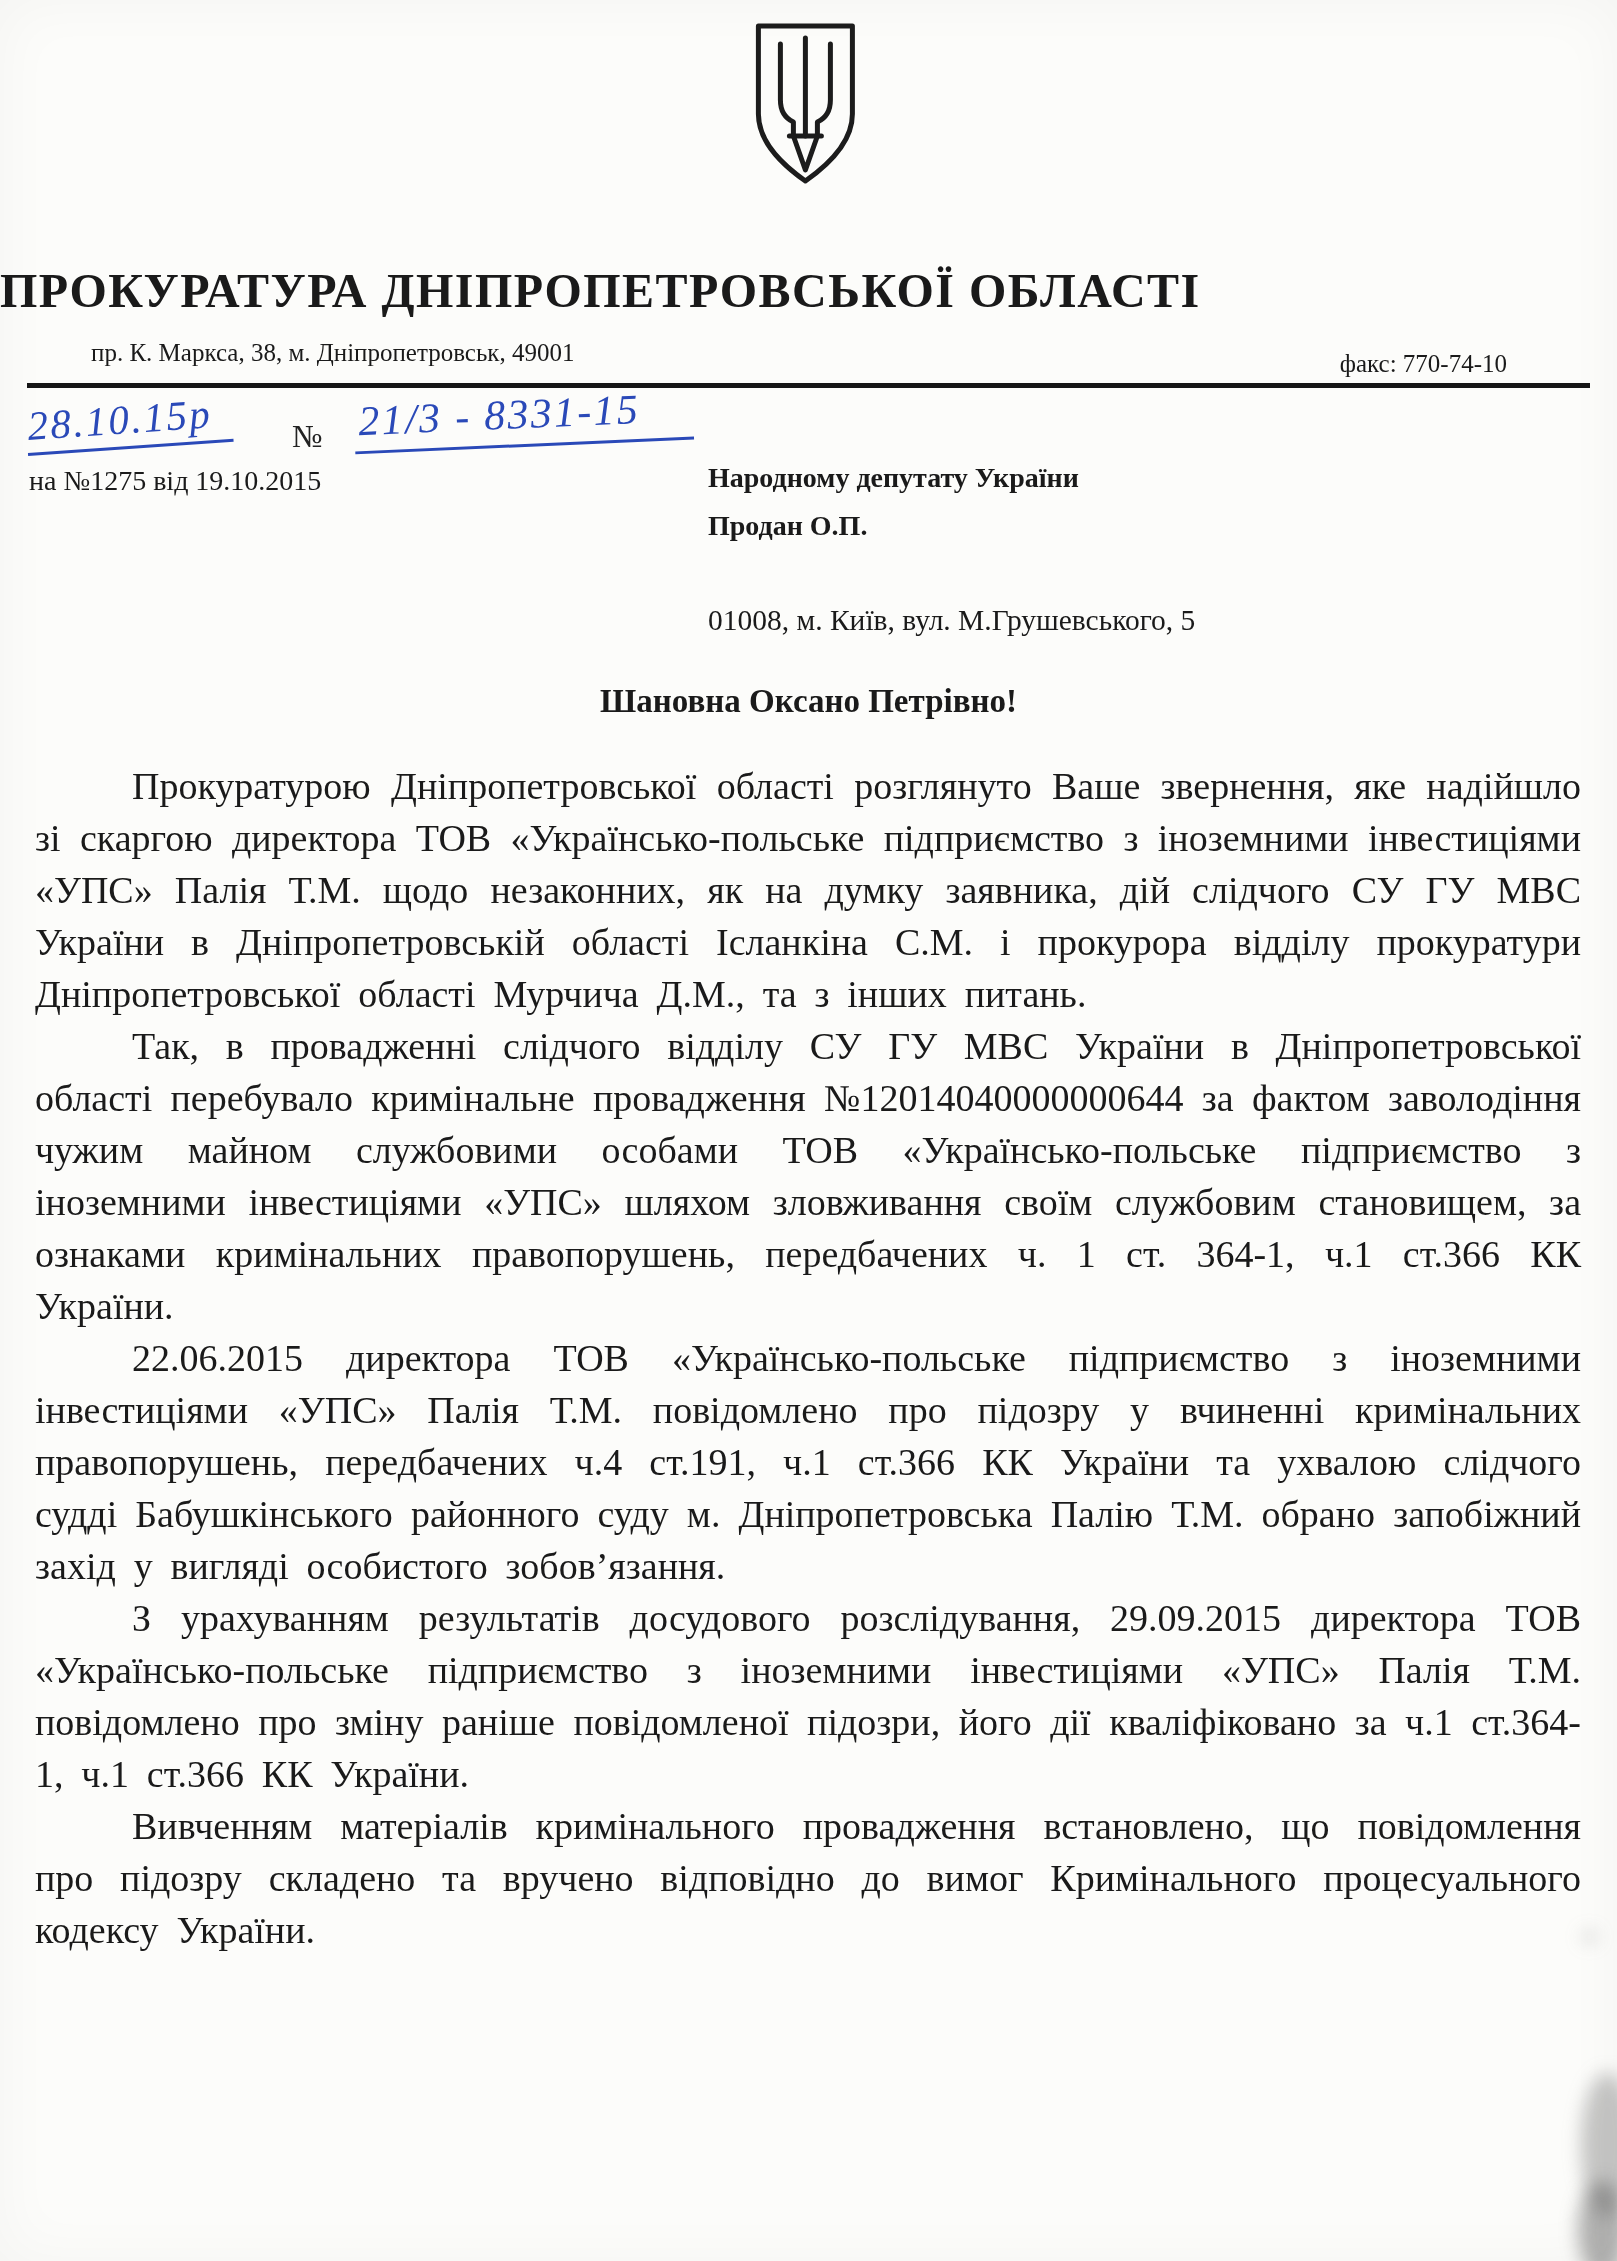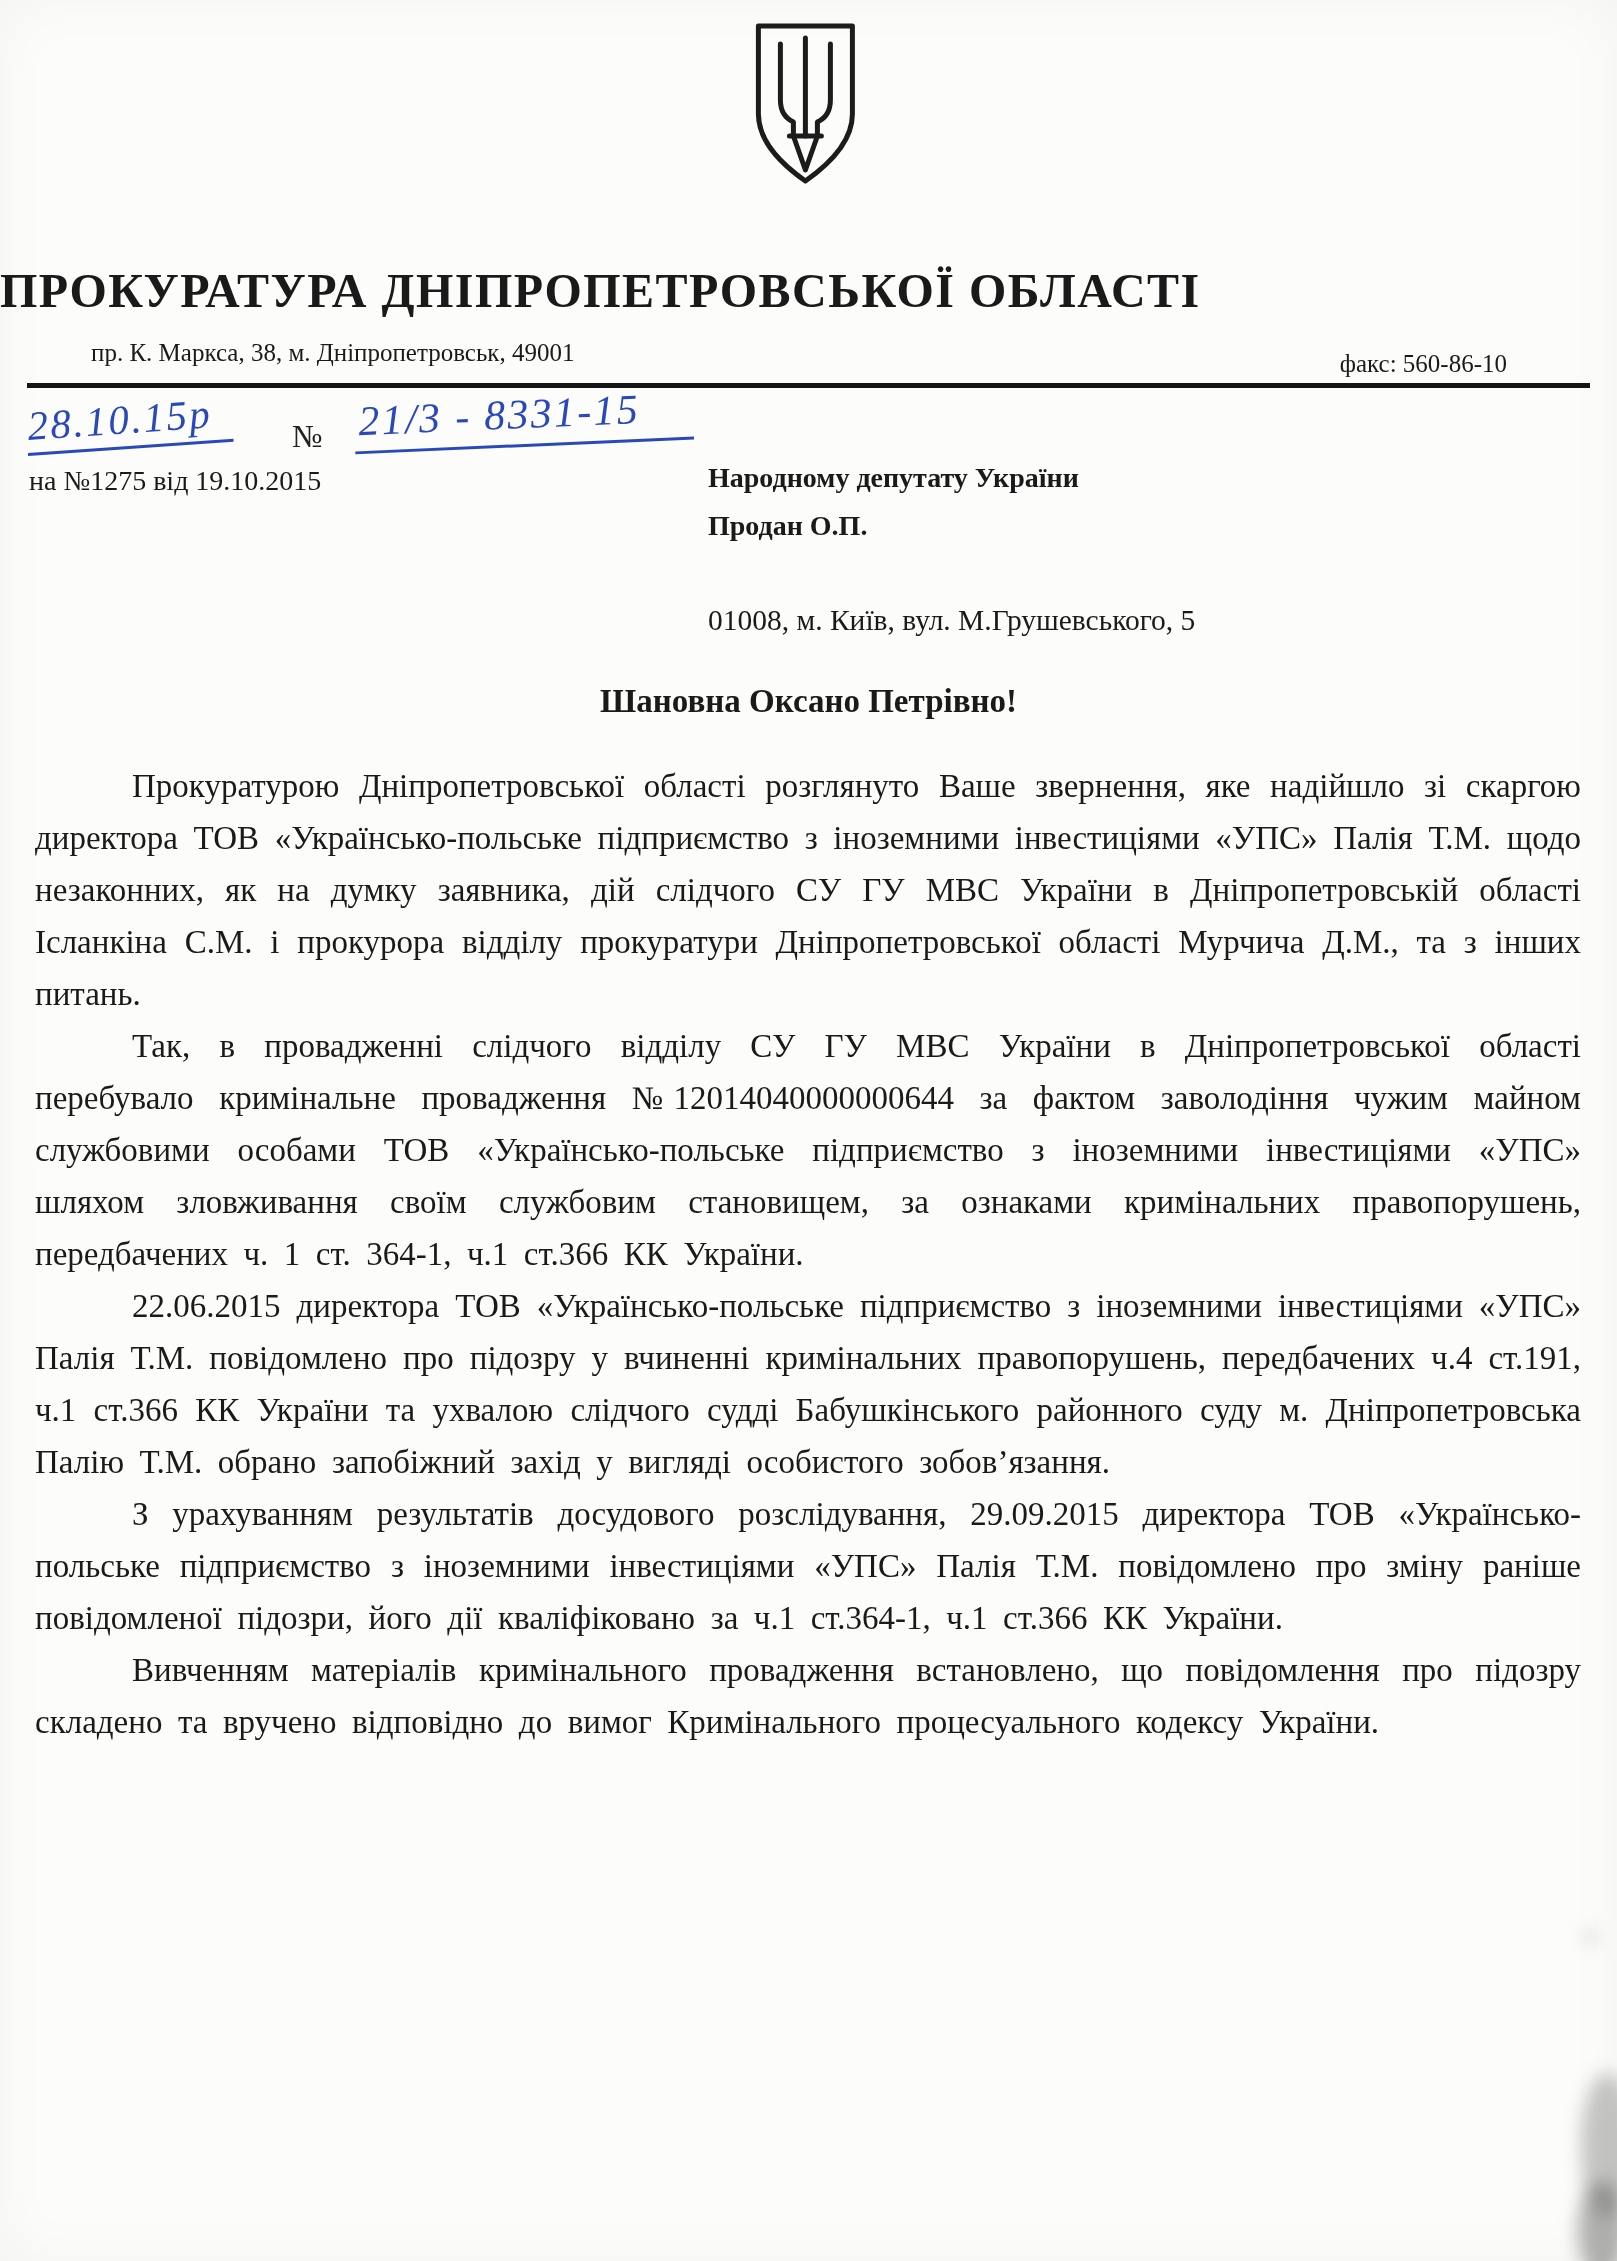--- a/index.html
+++ b/index.html
@@ -111,21 +111,21 @@
   .salutation {
     position:absolute;
     top:683px; left:0; width:100%;
     text-align:center;
     font-weight:bold;
     font-size:33px;
   }
   .body-text {
     position:absolute;
     top:760px; left:35px; right:36px;
-    font-size:33px;
+    font-size:38px;
     line-height:52px;
     text-align:justify;
     word-spacing:0.22em;
   }
   .body-text p { text-indent:97px; margin:0; }
 
   
   .smudge {
     position:absolute;
     border-radius:50%;
@@ -151,21 +151,21 @@
         <path d="M44 116 H76"></path>
         <path d="M48 116 L60 150 L72 116"></path>
       </g>
     </svg>
   </div>
 
   <div class="org-title">ПРОКУРАТУРА ДНІПРОПЕТРОВСЬКОЇ ОБЛАСТІ</div>
 
   <div class="addr-row">
     <span>пр. К. Маркса, 38, м. Дніпропетровськ, 49001</span>
-    <span class="fax">факс: 560-86-10</span>
+    <span class="fax">факс: 770-74-10</span>
   </div>
 
   <div class="rule"></div>
 
   <span class="hand hand-date">28.10.15р</span>
   <span class="number-sign">№</span>
   <span class="hand hand-number">21/3 - 8331-15</span>
   <div class="reply-to">на №1275 від 19.10.2015</div>
 
   <div class="recipient">

